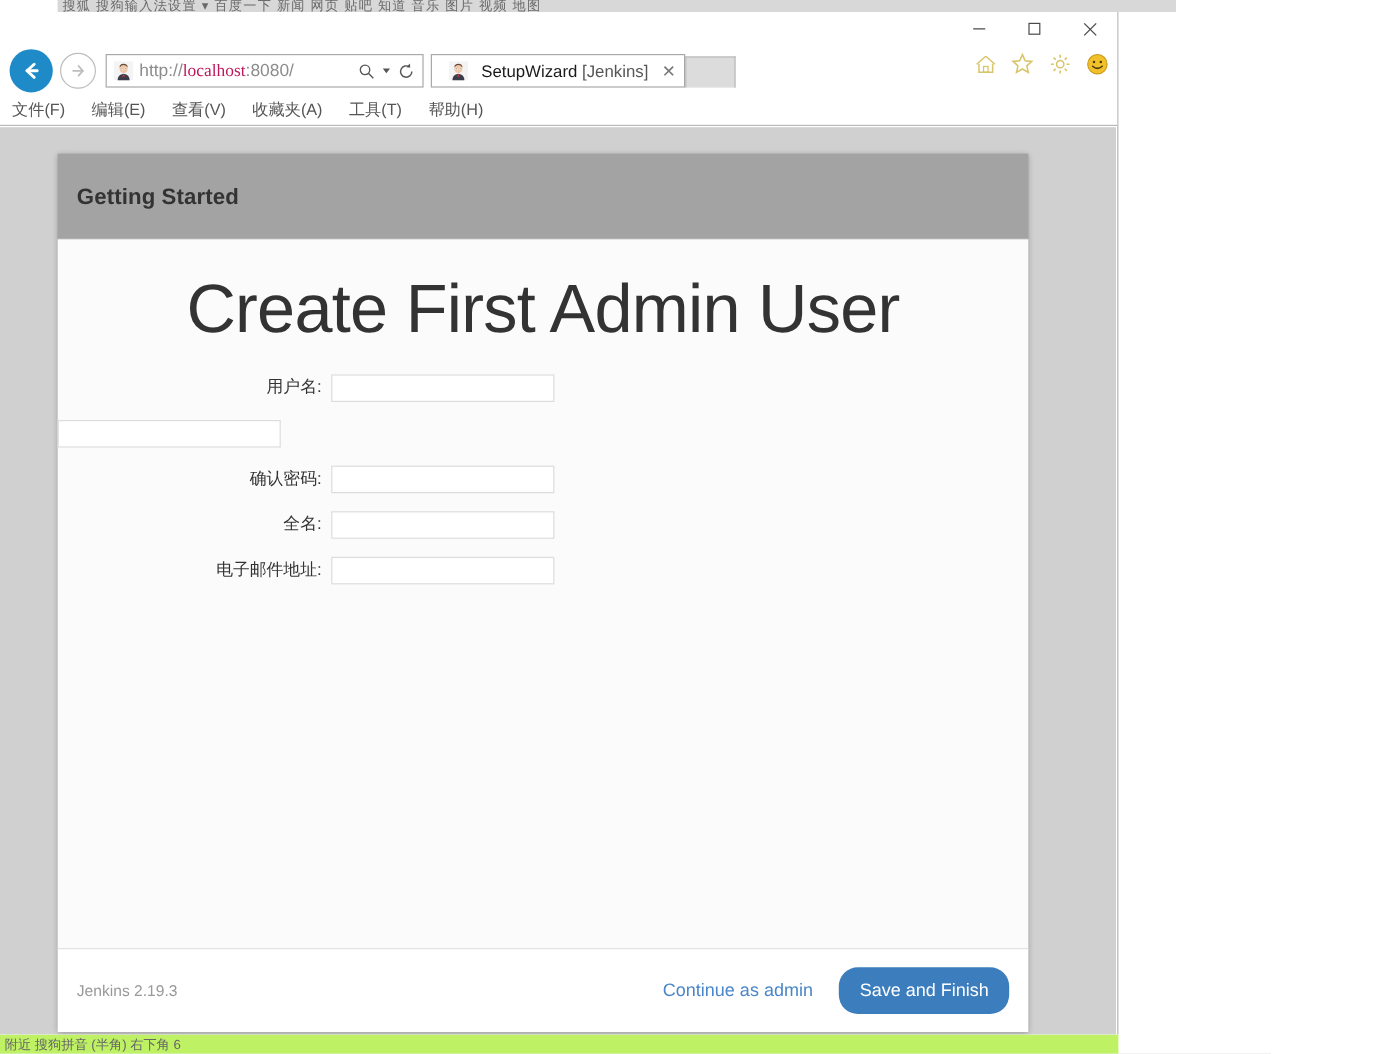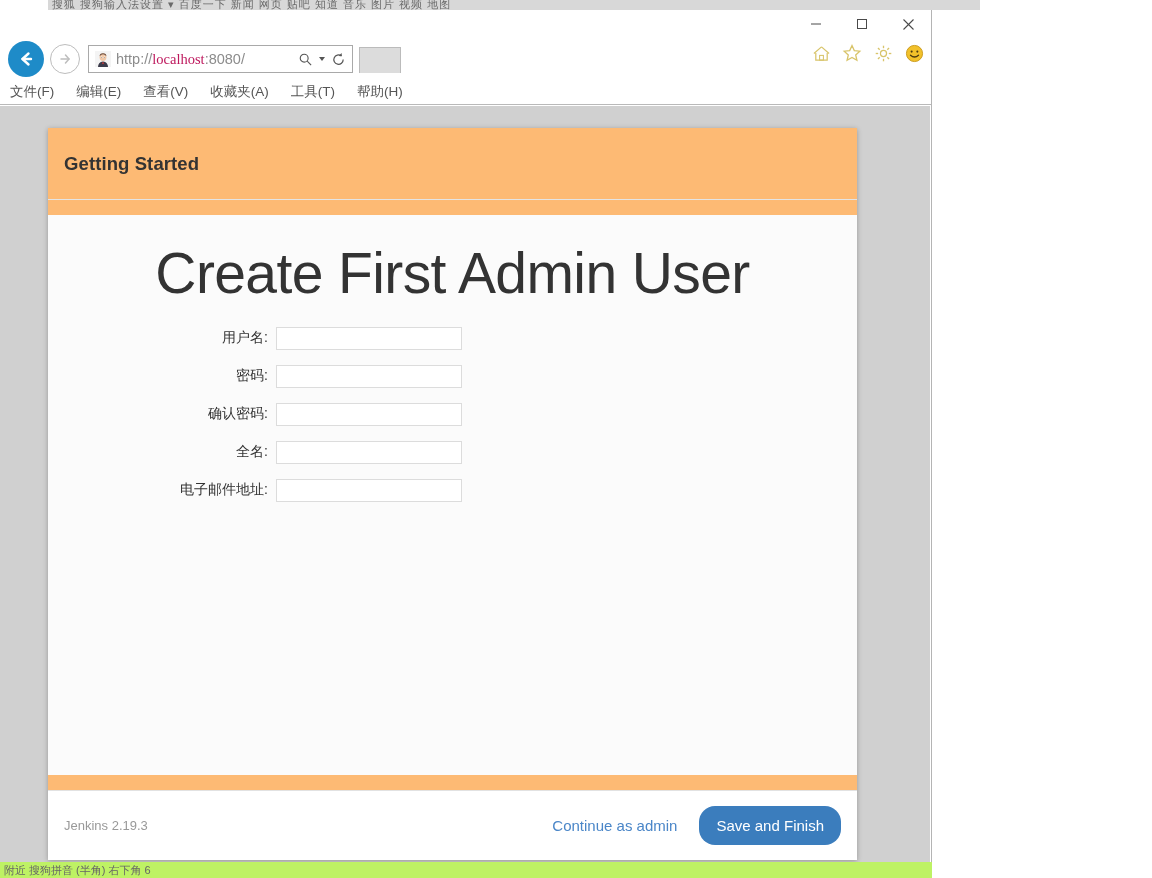--- a/index.html
+++ b/index.html
@@ -239,26 +239,25 @@
     background: #d0d0d0;
     overflow: hidden;
   }
 
   .dialog {
     position: absolute;
     left: 48px;
     top: 22px;
     width: 809px;
     height: 732px;
-    background: #fdba74;
+    background: #a3a3a3;
     box-shadow: 0 1px 5px rgba(0,0,0,0.28);
     display: flex;
     flex-direction: column;
     box-sizing: border-box;
-    gap: 15px;
   }
 
   .dlg-header {
     height: 72px;
     flex: none;
     display: flex;
     align-items: center;
     padding-left: 16px;
     border-bottom: 1px solid #e4e4e4;
     box-sizing: border-box;
@@ -428,20 +427,35 @@
           </svg>
         <div class="caret-sm"></div>
         <svg width="15" height="15" viewBox="0 0 16 16">
             <path d="M13 8 A5 5 0 1 1 11 4.1" fill="none" stroke="#555" stroke-width="1.3"></path>
             <path d="M11.3 1 L11.6 4.6 L8.1 4.2 Z" fill="#555"></path>
           </svg>
       </div>
     </div>
 
     <div class="tabstrip">
+      <div class="tab">
+        <svg class="favicon" viewBox="0 0 16 16">
+          <rect width="16" height="16" fill="#f4f4f4"></rect>
+          <ellipse cx="8" cy="6.2" rx="3.4" ry="3.8" fill="#f0c8a8"></ellipse>
+          <path d="M4.6 5.2 Q8 1.2 11.4 5.2 Q11.4 2.2 8 2.2 Q4.6 2.2 4.6 5.2 Z" fill="#6a4a3a"></path>
+          <circle cx="6.6" cy="6.2" r="0.8" fill="#ffffff"></circle>
+          <circle cx="9.4" cy="6.2" r="0.8" fill="#ffffff"></circle>
+          <circle cx="6.6" cy="6.3" r="0.4" fill="#222"></circle>
+          <circle cx="9.4" cy="6.3" r="0.4" fill="#222"></circle>
+          <path d="M3 16 Q3 11 8 10.4 Q13 11 13 16 Z" fill="#3b3b4a"></path>
+          <path d="M8 10.4 L6.6 13.6 L8 12.6 L9.4 13.6 Z" fill="#d03b3b"></path>
+        </svg>
+        <div class="tab-title"><span>SetupWizard </span><span class="sub">[Jenkins]</span></div>
+        <div class="tab-close">✕</div>
+      </div>
       <div class="tab-new"></div>
     </div>
 
     <div class="toolbar-right">
       <div class="tb-icon">
         <svg width="19" height="19" viewBox="0 0 20 20">
             <path d="M10 3 L18 10 M10 3 L2 10" fill="none" stroke="#d8c46a" stroke-width="1.3"></path>
             <path d="M4 9.5 L4 17 L16 17 L16 9.5" fill="none" stroke="#d8c46a" stroke-width="1.3"></path>
             <rect x="8" y="12" width="4" height="5" fill="none" stroke="#d8c46a" stroke-width="1.1"></rect>
           </svg>
@@ -497,21 +511,20 @@
 
       <div class="dlg-body">
         <h1 class="big-title">Create First Admin User</h1>
 
         <div class="form">
           <div class="form-row">
             <div class="form-label">用户名:</div>
             <input class="form-input" type="text" value="" style="">
           </div>
           <div class="form-row">
-            <div class="form-label">密码:</div>
             <input class="form-input" type="password" value="" style="">
           </div>
           <div class="form-row">
             <div class="form-label">确认密码:</div>
             <input class="form-input" type="password" value="" style="">
           </div>
           <div class="form-row">
             <div class="form-label">全名:</div>
             <input class="form-input" type="text" value="" style="">
           </div>

